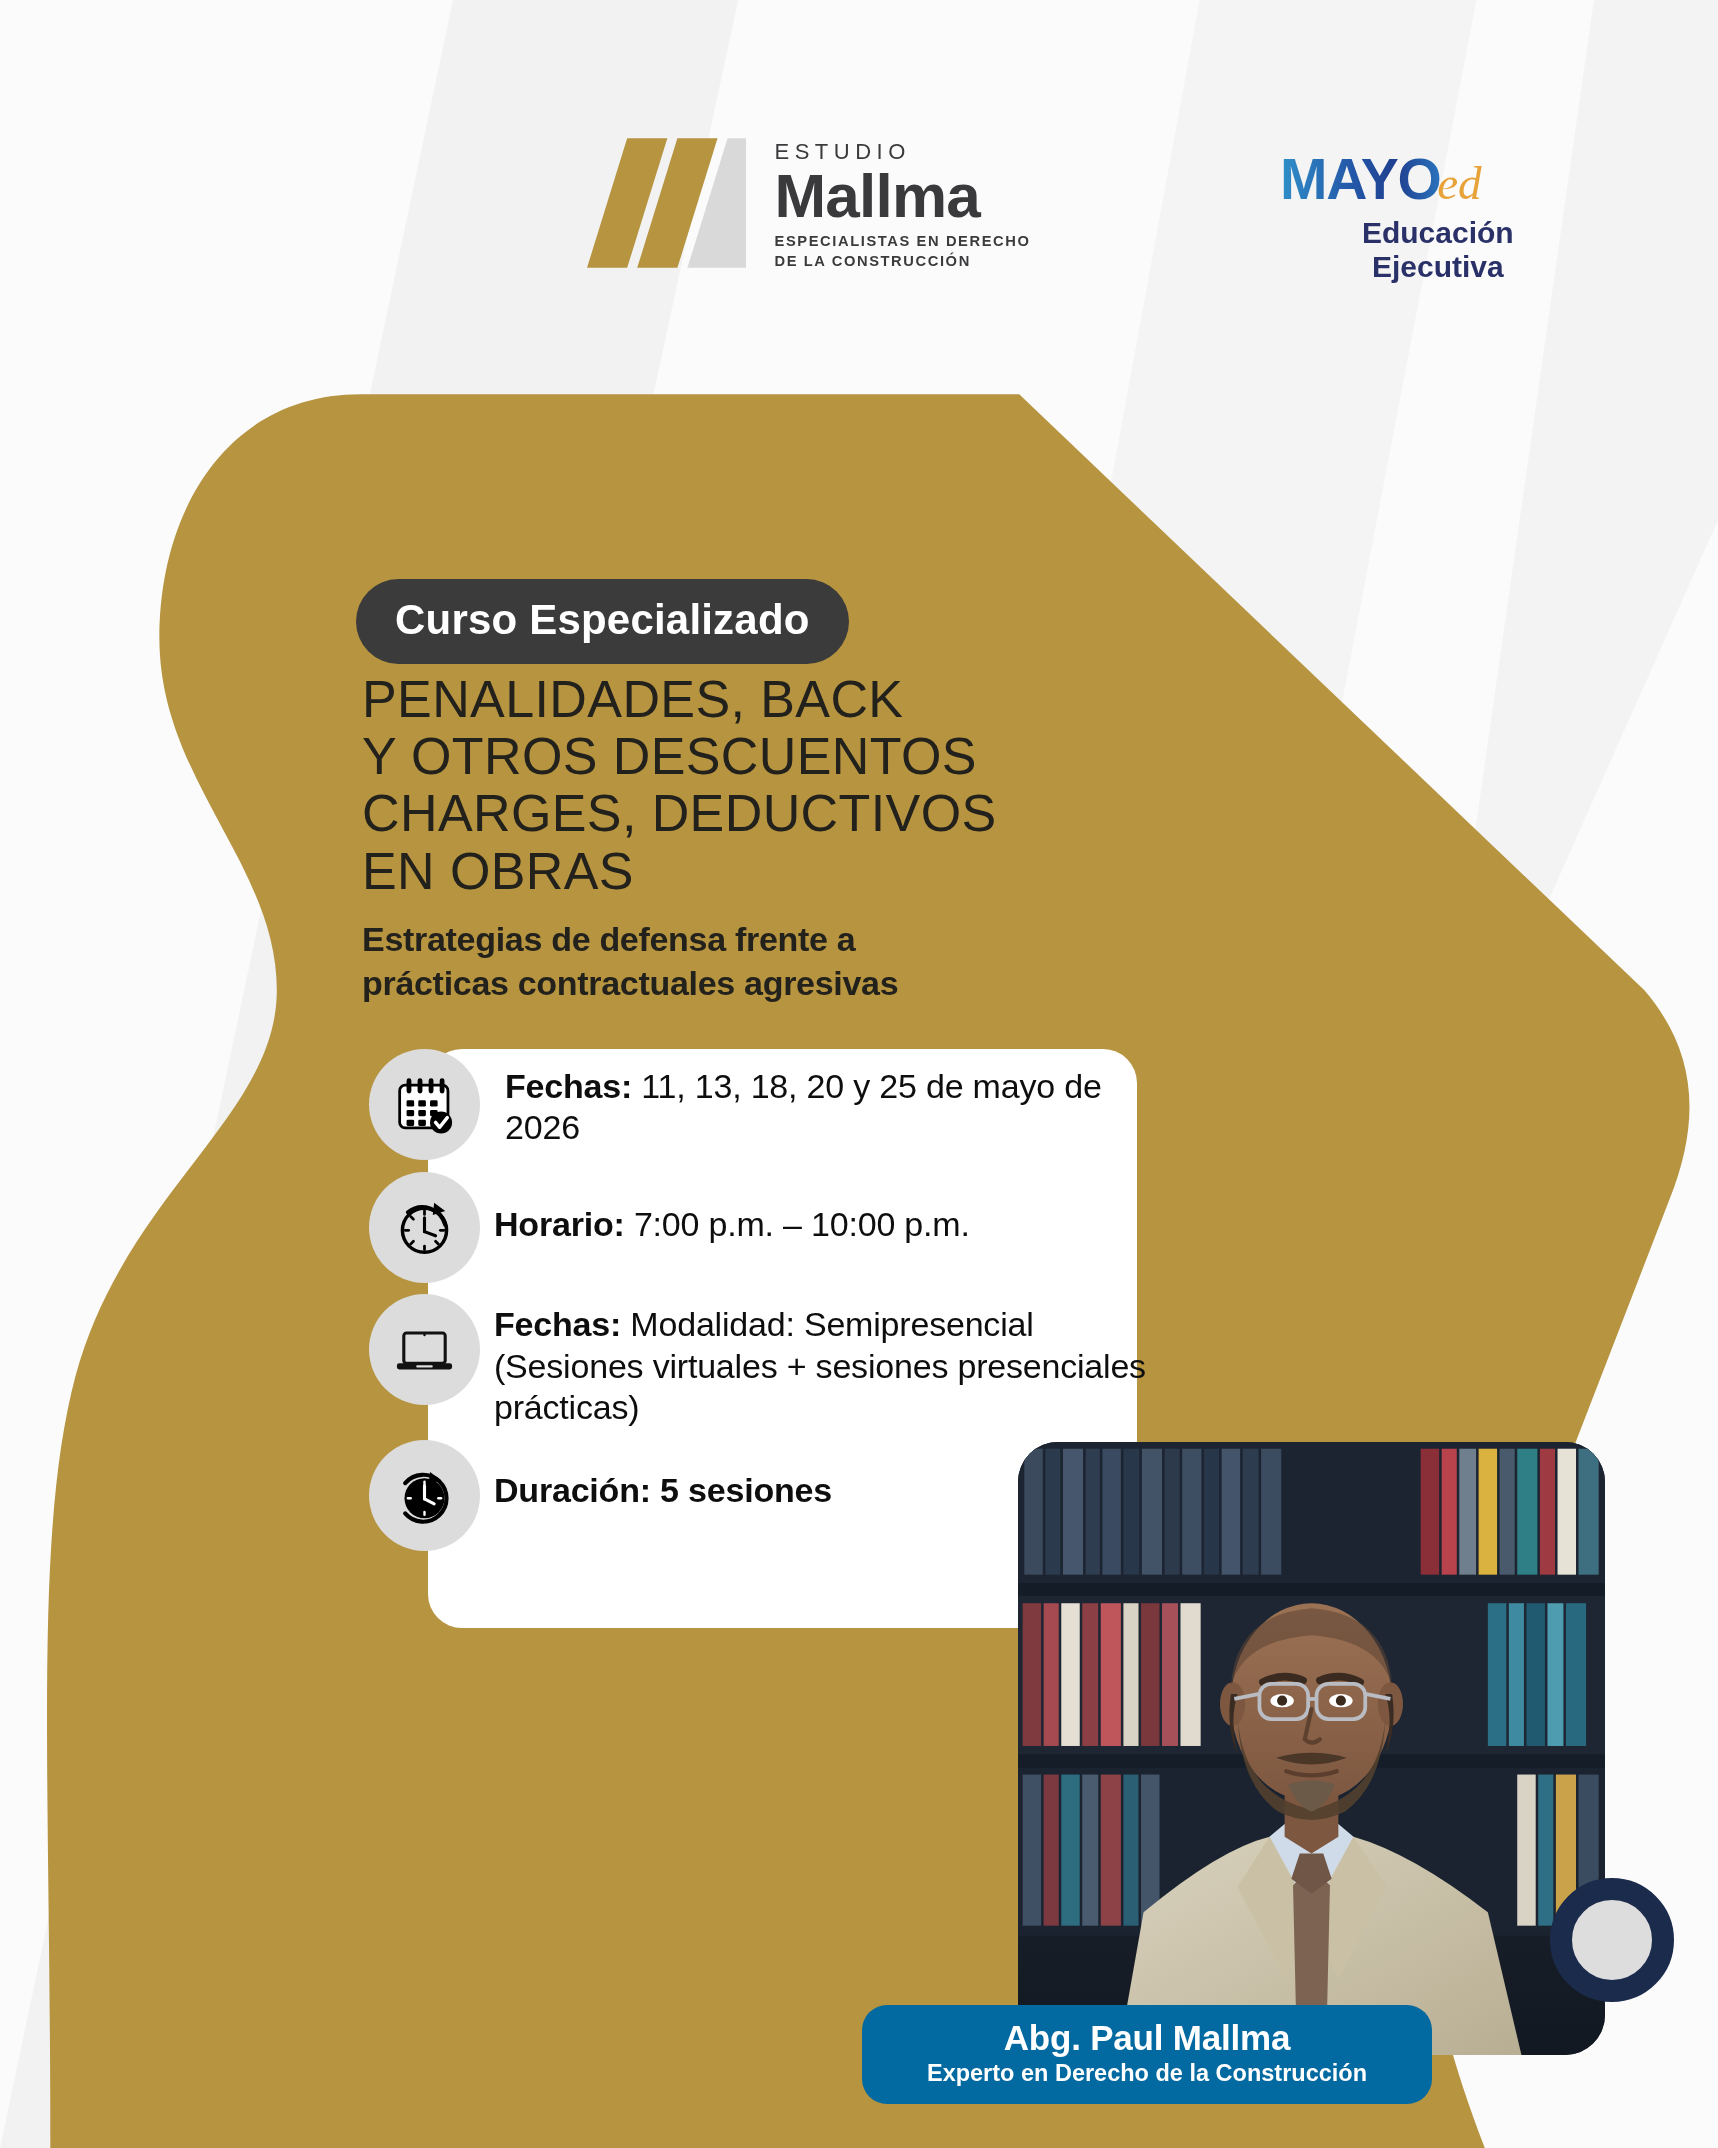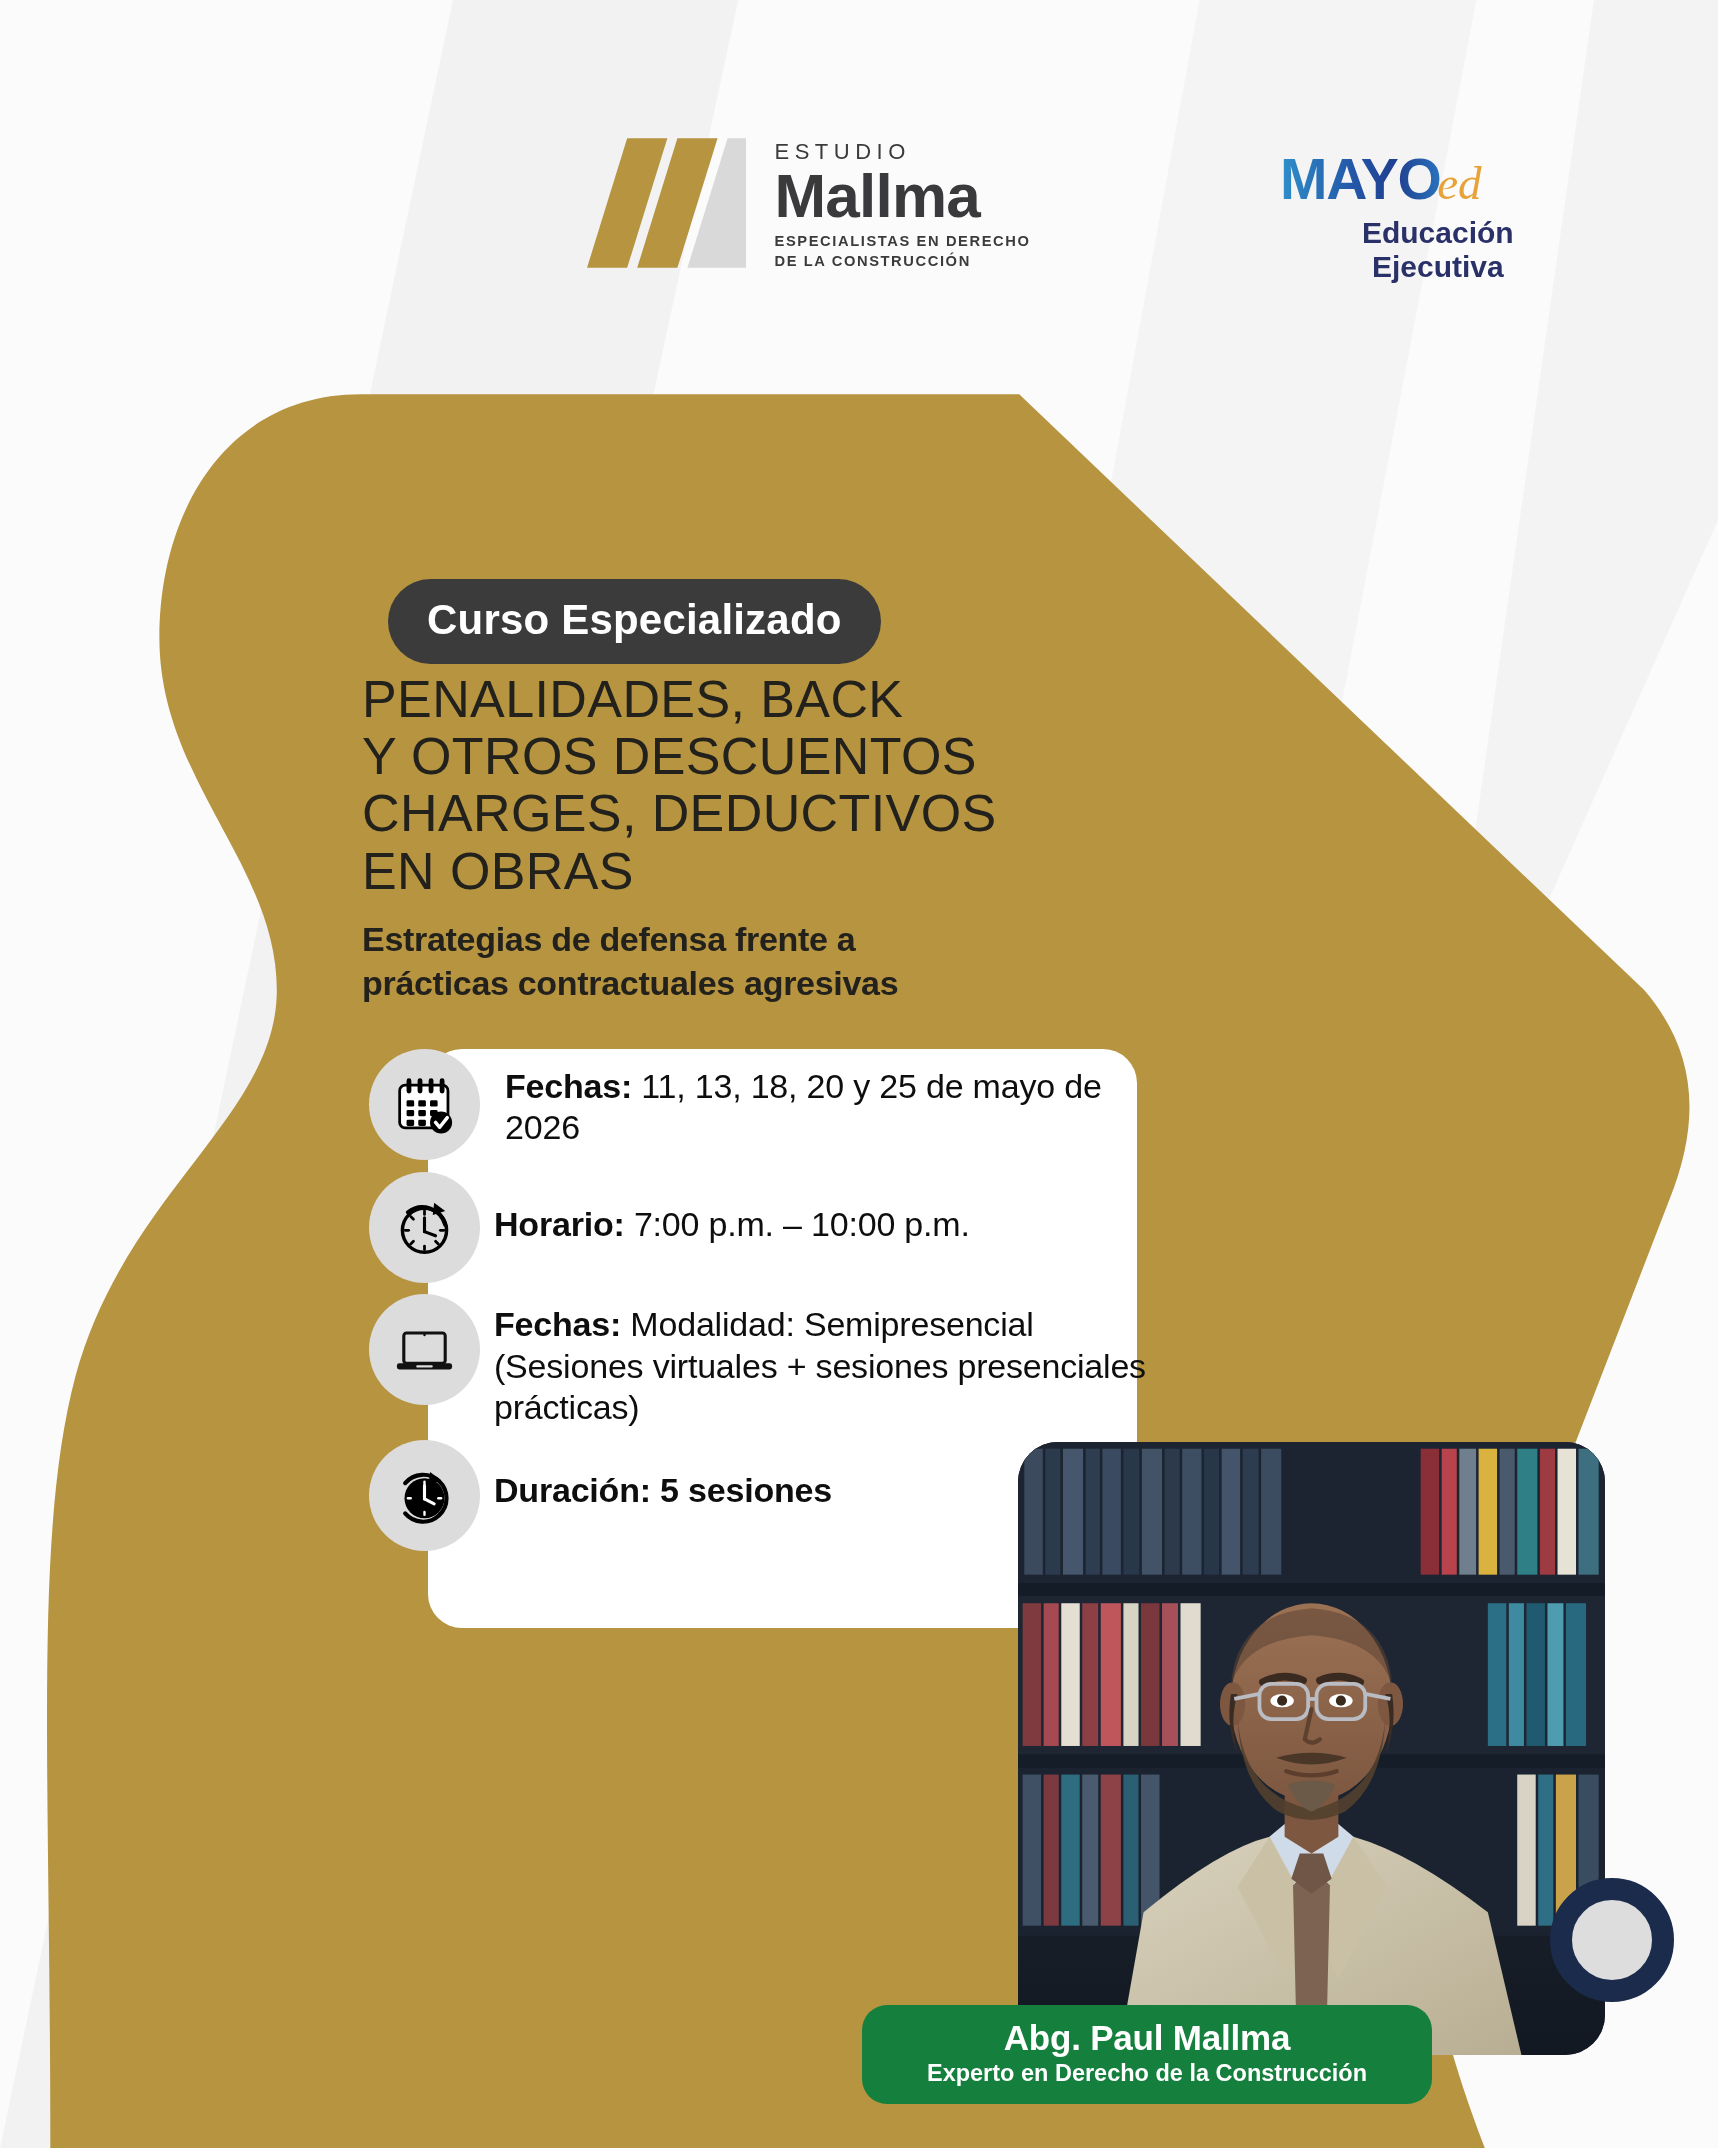--- a/index.html
+++ b/index.html
@@ -65,21 +65,21 @@
     margin-left:-3.4px;
   }
   .mayo-tagline{
     text-align:center;margin-top:8.4px;
     font-size:30px;font-weight:700;color:#2a3168;line-height:1.12;
     padding-right:3.4px;
   }
 
   
   .badge{
-    position:absolute;left:388px;top:579px;z-index:6;
+    position:absolute;left:356px;top:579px;z-index:6;
     background:#3b3b3b;color:#ffffff;
     padding:17px 39px 20px 39px;
     border-radius:50px;
     font-size:42px;font-weight:700;letter-spacing:0.2px;
     white-space:nowrap;
   }
 
   
   .title-block{position:absolute;left:362px;top:671px;z-index:6;width:696px;}
   .course-title{
@@ -135,21 +135,21 @@
   
   .navy-ring{
     position:absolute;left:1550px;top:1878px;width:124px;height:124px;
     border-radius:50%;background:#dddddd;border:22px solid #1b2b4b;
     box-sizing:border-box;z-index:9;
   }
 
   
   .nameplate{
     position:absolute;left:862px;top:2005px;width:520px;
-    background:#15803d;border-radius:25px;z-index:10;
+    background:#0369a1;border-radius:25px;z-index:10;
     padding:13.4px 25px 17px 25px;text-align:center;color:#ffffff;
   }
   .nameplate-name{font-size:35px;font-weight:700;line-height:1.12;letter-spacing:-0.2px;}
   .nameplate-role{font-size:23.5px;font-weight:700;line-height:1.2;margin-top:1.7px;}
 
   
   .social{
     position:absolute;left:208px;top:1955px;z-index:10;
     display:flex;align-items:center;gap:22px;
   }

